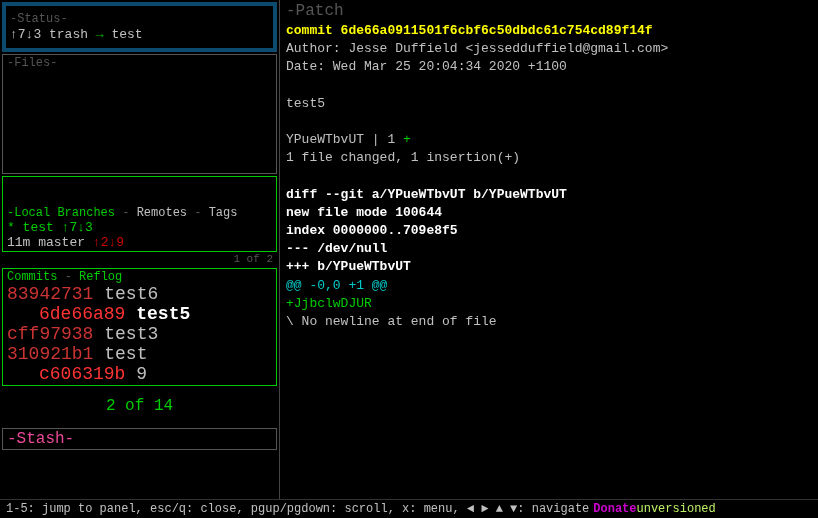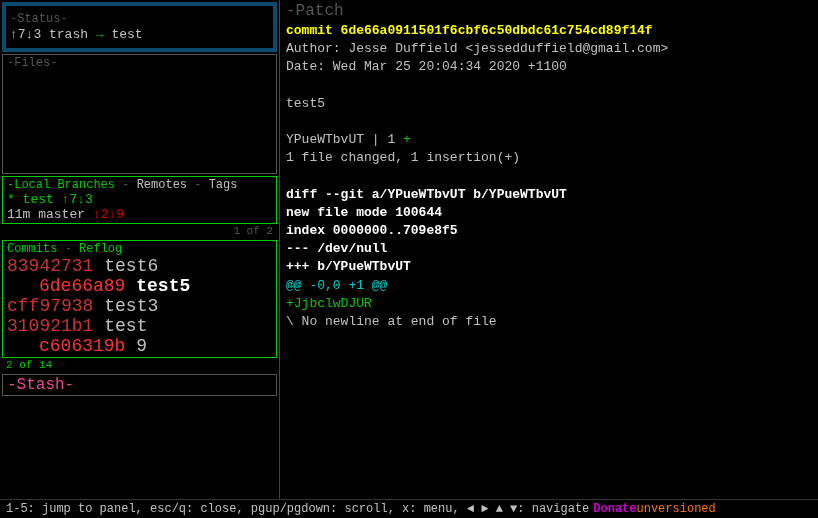--- a/index.html
+++ b/index.html
@@ -58,20 +58,21 @@
     }
     
     .branches-section {
       border: 1px solid #00cc00;
       margin: 2px 2px 0 2px;
       padding: 1px 4px;
     }
     .branches-header {
       color: #00cc00;
       font-size: 12px;
+      margin-top: 28px;
     }
     .branch-active {
       color: #00cc00;
     }
     .branch-normal {
       color: #c0c0c0;
     }
     .branch-count-red { color: #cc0000; }
     .divider-line {
       color: #555;
@@ -93,24 +94,24 @@
     .commit-row {
       font-size: 18px;
       white-space: nowrap;
     }
     .commit-hash-red { color: #cc3333; }
     .commit-hash-bright-red { color: #ff3333; margin-left: 32px; }
     .commit-label { color: #c0c0c0; }
     .commit-label-bold { color: #ffffff; font-weight: bold; }
     .commits-divider {
       color: #00cc00;
-      text-align: left;
-      font-size: 11px;
+      text-align: center;
+      font-size: 16px;
       padding: 0 4px;
-      margin: 1px 2px;
+      margin: 11px 2px;
     }
     
     .stash-section {
       border: 1px solid #555;
       margin: 2px 2px 0 2px;
       padding: 1px 4px;
     }
     .stash-header {
       color: #ec4899;
       font-size: 16px;
@@ -145,21 +146,21 @@
       border-top: 1px solid #333;
       padding: 2px 6px;
       font-size: 12px;
       color: #c0c0c0;
       white-space: nowrap;
       display: flex;
       align-items: center;
     }
     .bottom-hint { color: #c0c0c0; }
     .bottom-donate { color: #cc00cc; font-weight: bold; margin-left: 4px; }
-    .bottom-unversioned { color: #f97316; text-align: center; }
+    .bottom-unversioned { color: #bef264; text-align: center; }
     .tag-link { color: #c0c0c0; }
     .remotes-link { color: #c0c0c0; }
     .separator-dash { color: #555; }
   </style>
 </head>
 <body>
 
 <div class="main-area">
 
   <div class="left-panel">

